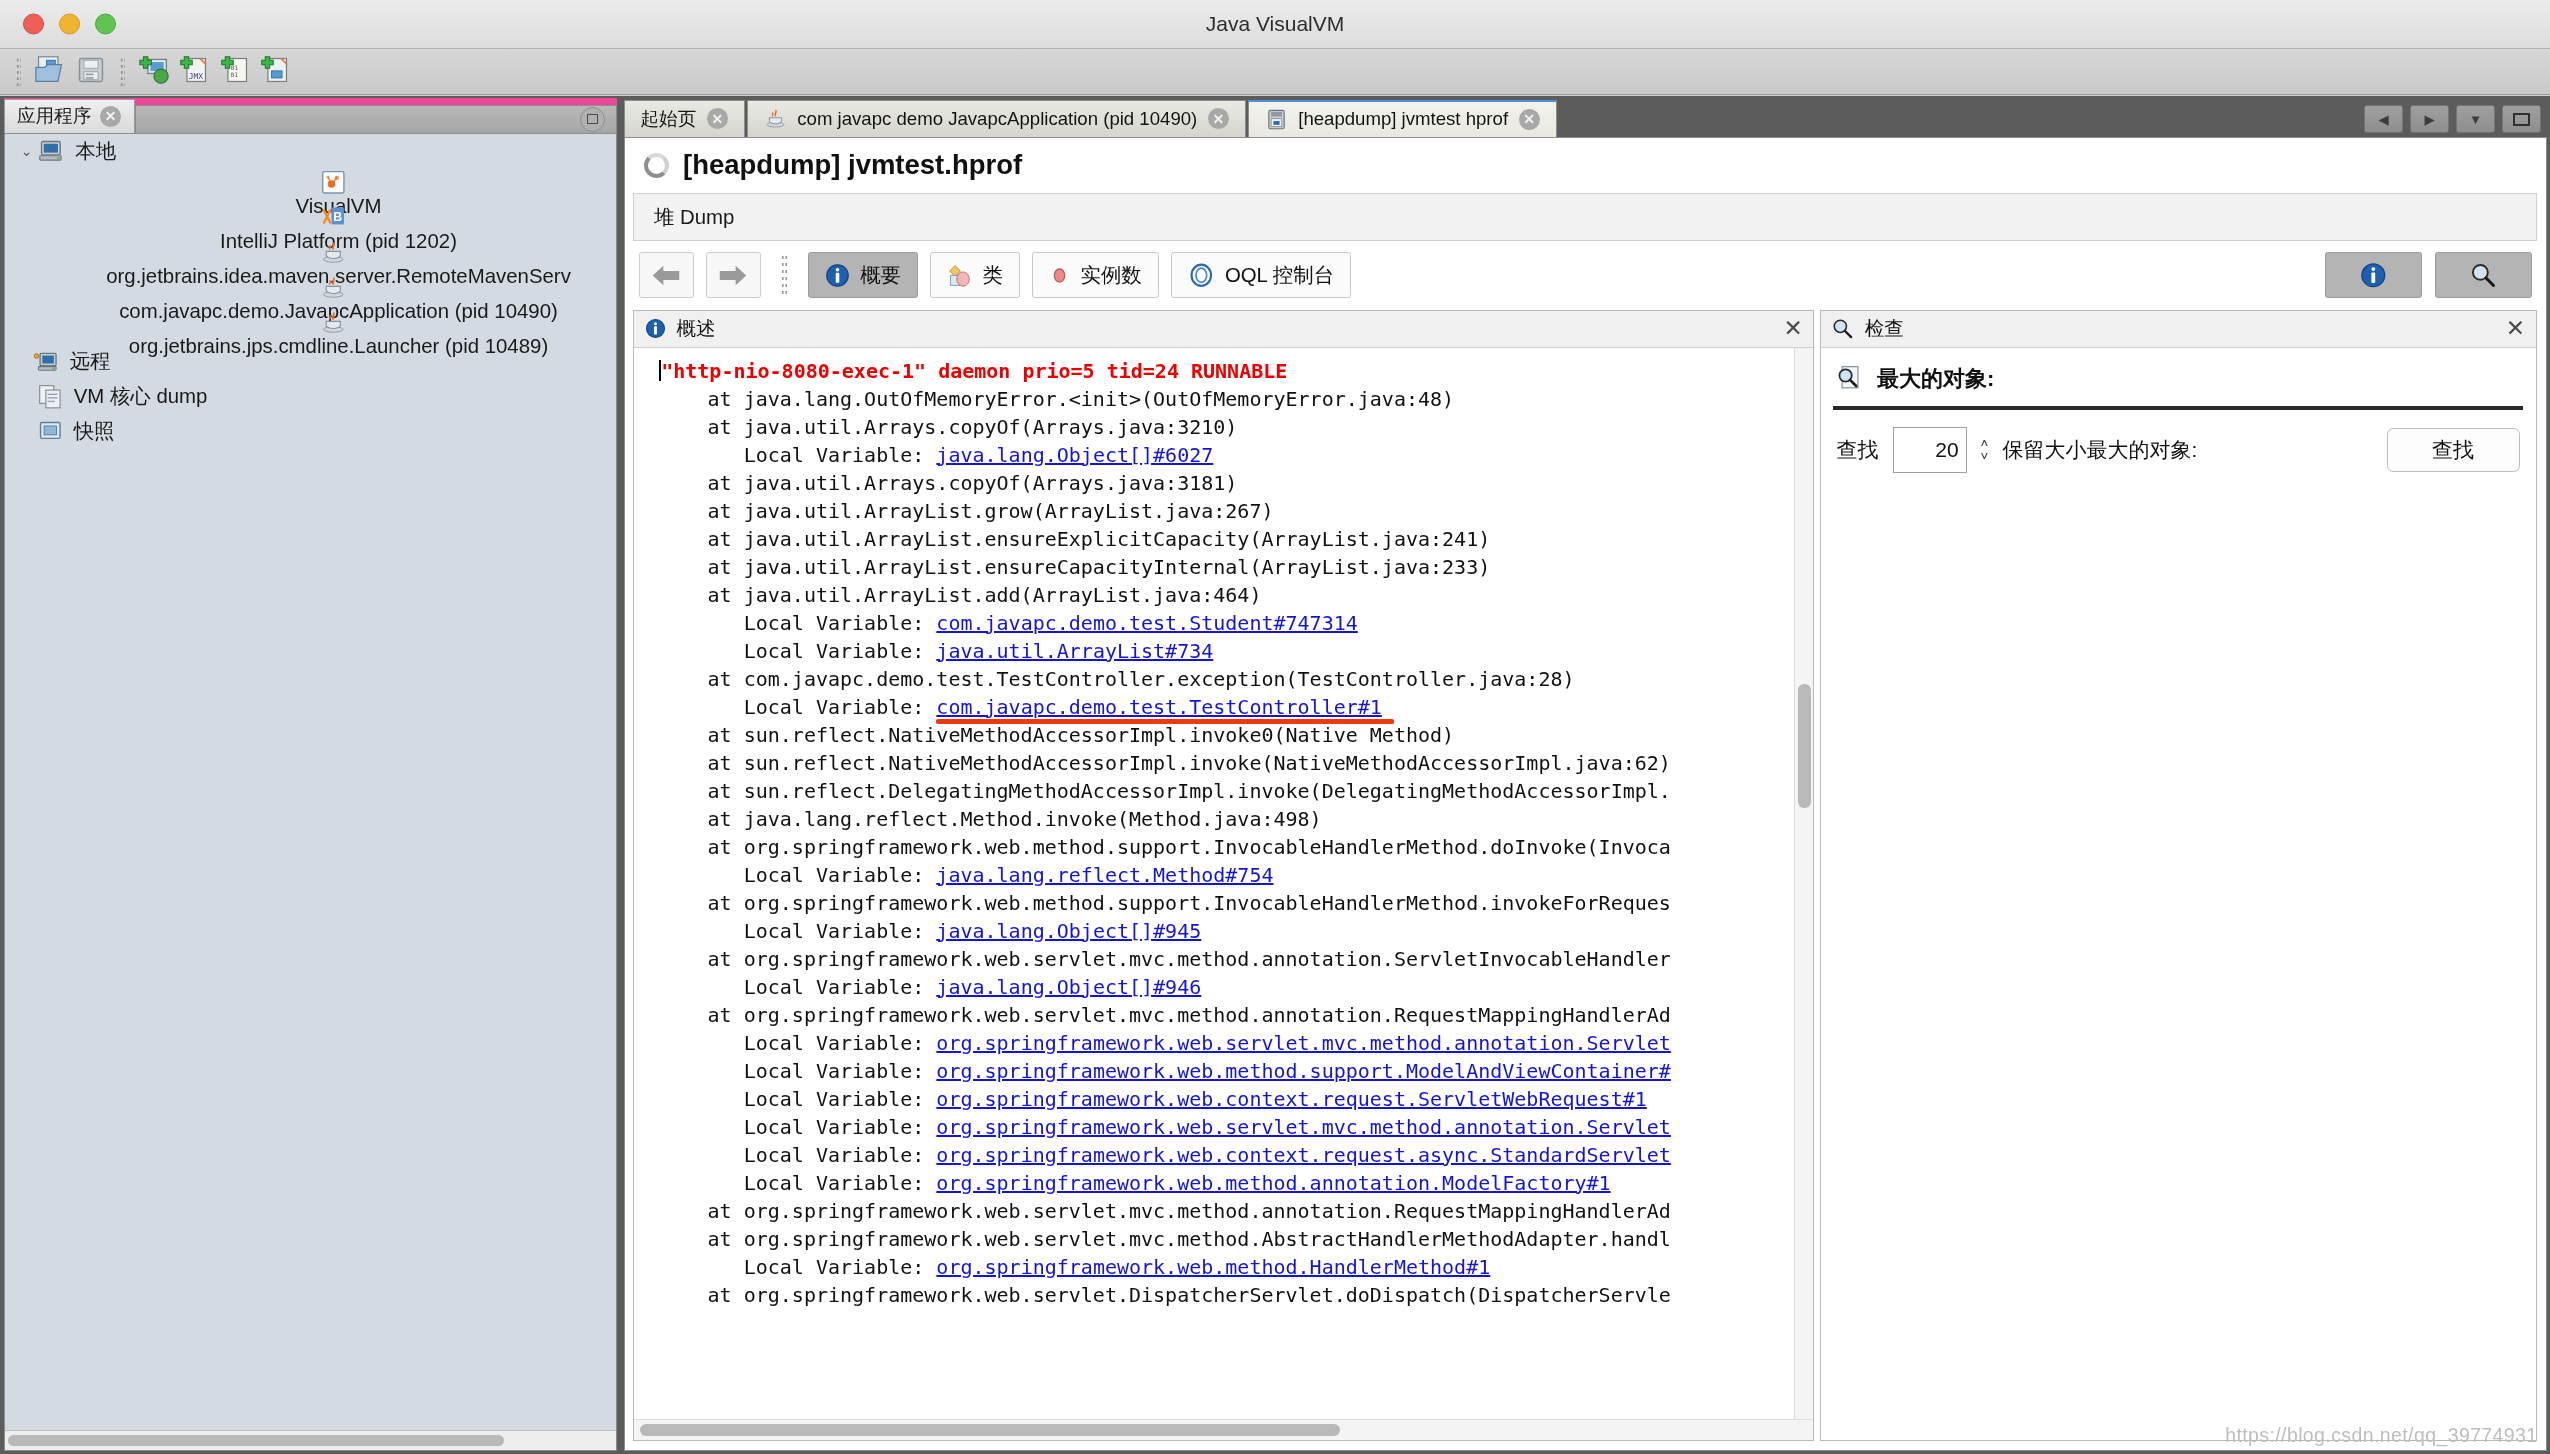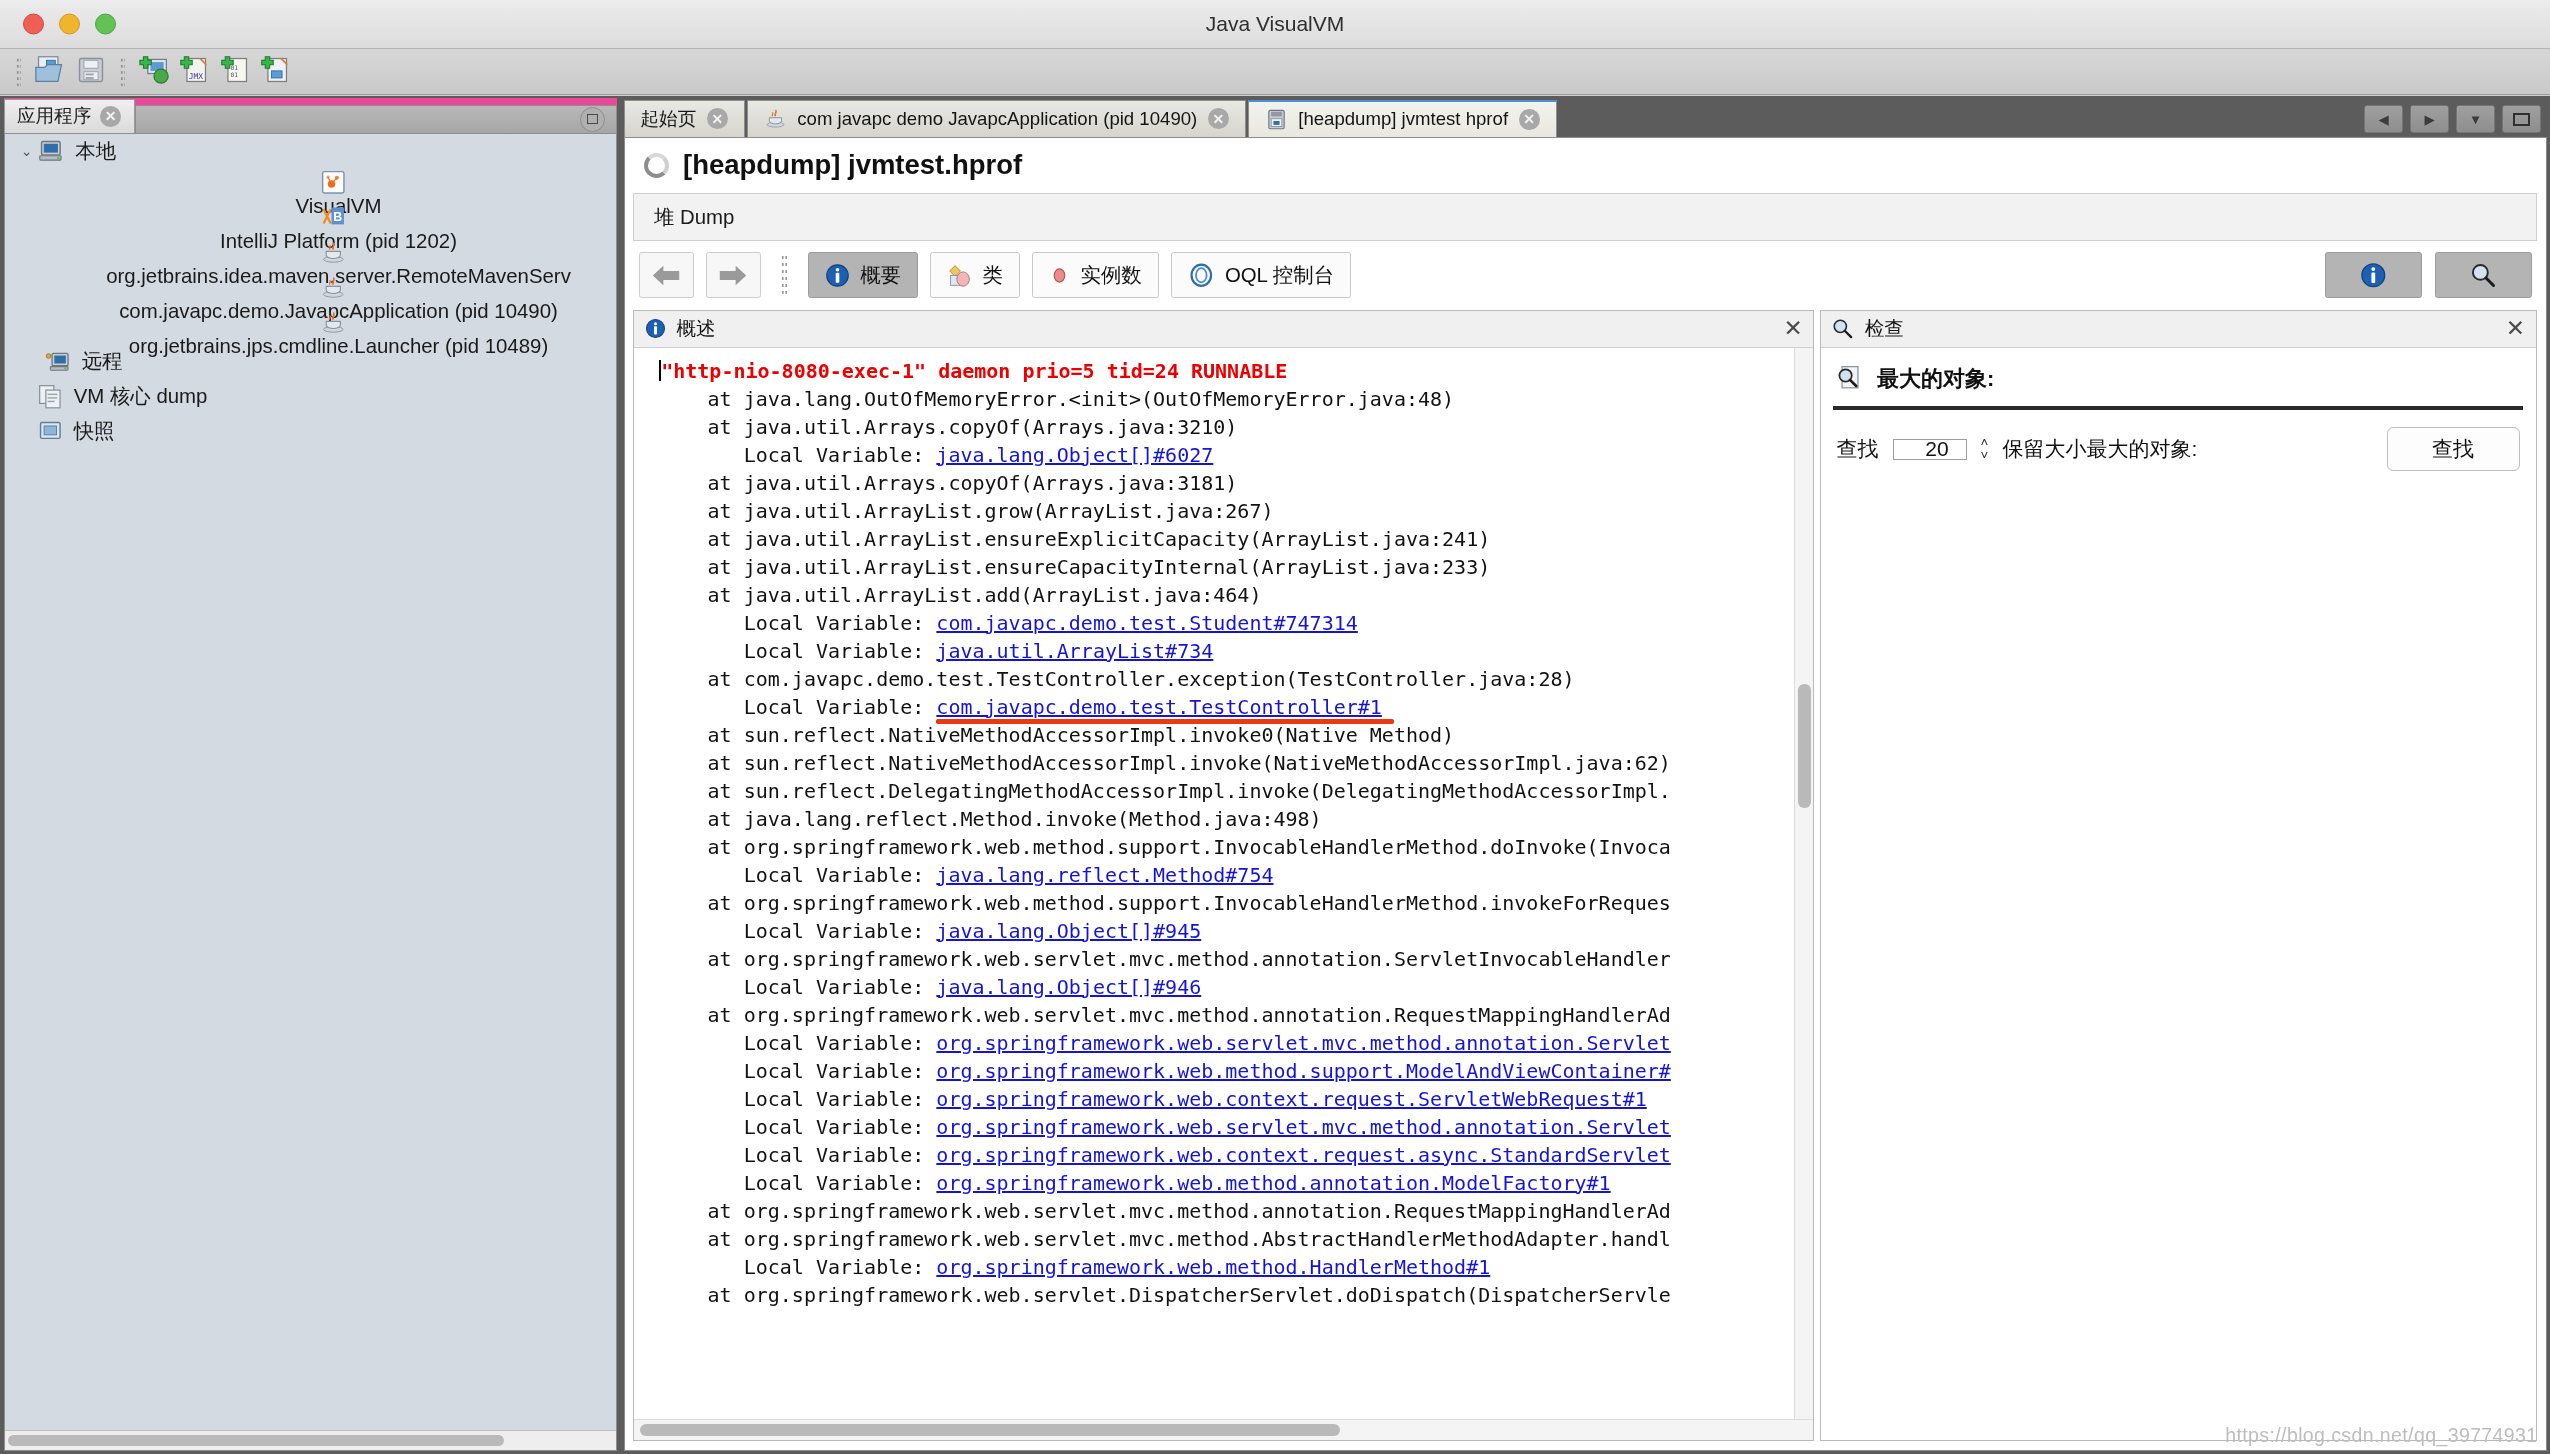--- a/index.html
+++ b/index.html
@@ -317,24 +317,24 @@
   }
   .insp-rule {
     height: 3.5px; background: #2a2a2a; margin: 3.5px 12.4px 0 12.4px;
   }
   .insp-row {
     display: flex; align-items: center; gap: 14px;
     padding: 17.7px 16px;
     font-size: 21px; color: #111;
   }
   .num-field {
-    width: 74px; height: 21px;
+    width: 74px; height: 46px;
     border: 0.9px solid #9e9e9e; background: #fff;
     display: flex; align-items: center; justify-content: flex-end;
-    padding-right: 17px; font-size: 21px;
+    padding-right: 7px; font-size: 21px;
   }
   .spinner {
     display: flex; flex-direction: column; gap: 1.8px;
     color: #2a2a2a; font-size: 13.3px; line-height: 11.5px;
   }
   .find-btn {
     margin-left: auto;
     width: 133px; height: 44px;
     background: #fdfdfd; border: 0.9px solid #bdbdbd; border-radius: 6.2px;
     display: flex; align-items: center; justify-content: center;
@@ -486,21 +486,21 @@
         <div class="tree-row indent1">
           <svg class="t-icon" viewBox="0 0 30 30">
             <ellipse cx="15" cy="23" rx="11" ry="3.2" fill="#cfd6dd" stroke="#8a939c"></ellipse>
             <path d="M7 14 h16 v4 a8 4 0 0 1 -16 0 z" fill="#e4e9ee" stroke="#8a939c" stroke-width="1.3"></path>
             <path d="M15 4 c3 3 -2 4 0 8" stroke="#e2702a" stroke-width="2" fill="none"></path>
             <path d="M11 7 c2 2 -1 3 0 5" stroke="#e2702a" stroke-width="1.6" fill="none"></path>
           </svg>
           <span>org.jetbrains.jps.cmdline.Launcher (pid 10489)</span>
         </div>
 
-        <div class="tree-row" style="padding-left:40px">
+        <div class="tree-row" style="padding-left:28px">
           <svg class="t-icon" viewBox="0 0 30 30">
             <rect x="8" y="6" width="18" height="14" rx="1.5" fill="#c9ced4" stroke="#6d7680" stroke-width="1.5"></rect>
             <rect x="10.5" y="8.5" width="13" height="9" fill="#2f6fa8"></rect>
             <rect x="6" y="21" width="20" height="4" rx="1" fill="#b6bcc3" stroke="#6d7680" stroke-width="1.2"></rect>
             <circle cx="4" cy="9" r="2.6" fill="#e8a33d" stroke="#a0721f"></circle>
             <circle cx="23" cy="23" r="1.3" fill="#4ec24e"></circle>
           </svg>
           <span>远程</span>
         </div>
 

